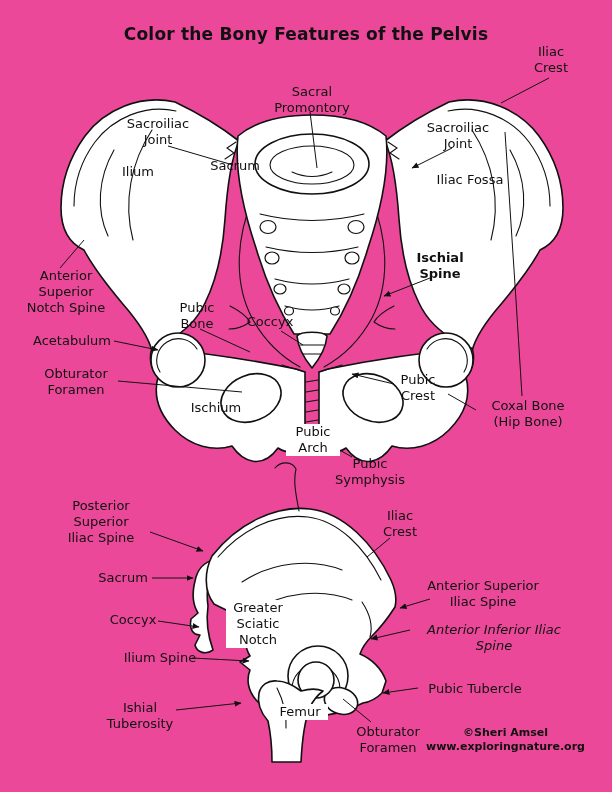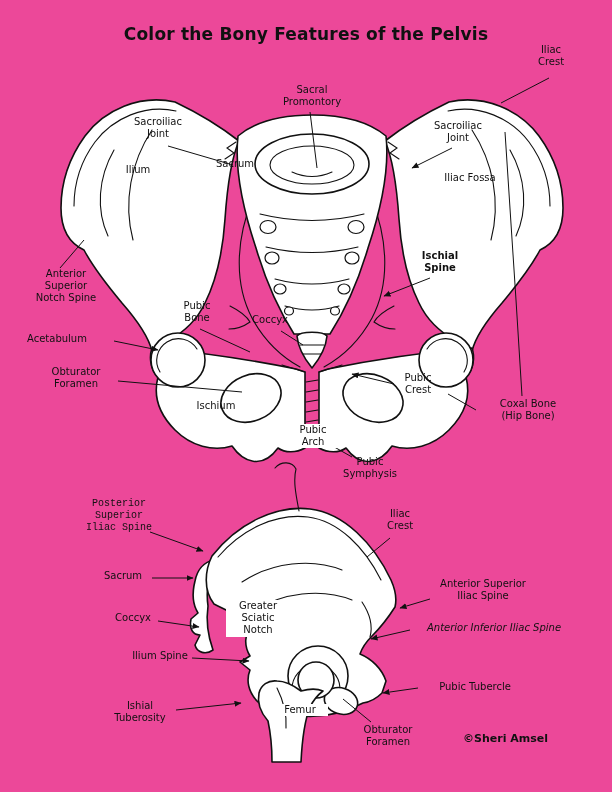--- a/index.html
+++ b/index.html
@@ -1,24 +1,24 @@
 <!DOCTYPE html>
 <html><head>
 <meta charset="utf-8">
 <style>
   html,body{margin:0;padding:0;background:#fff;}
   #page{position:relative;width:612px;height:792px;background:#ec4899;overflow:hidden;
         font-family:"DejaVu Sans",sans-serif;color:#111;}
   #art{position:absolute;left:0;top:0;width:612px;height:792px;}
   .title{position:absolute;top:24px;left:0;width:612px;text-align:center;
          font-size:17px;font-weight:bold;letter-spacing:.2px;}
-  .label{position:absolute;font-size:10px;line-height:1.22;white-space:pre-line;
+  .label{position:absolute;font-size:13px;line-height:1.22;white-space:pre-line;
          text-align:center;color:#111;}
   .bg{background:#fff;padding:0 1px;}
-  .credit{position:absolute;font-size:11px;line-height:1.3;text-align:center;font-weight:bold;margin-top:6px;}
+  .credit{position:absolute;font-size:11px;line-height:1.3;text-align:center;font-weight:bold;}
   
   .o{fill:#fff;stroke:#111;stroke-width:1.6;stroke-linejoin:round;stroke-linecap:round;}
   .d{fill:none;stroke:#111;stroke-width:1.1;stroke-linecap:round;}
   .f{fill:#fff;stroke:#111;stroke-width:1.2;}
   .ld{fill:none;stroke:#111;stroke-width:1;}
 </style>
 </head>
 <body>
 
 <div id="page">
@@ -157,34 +157,34 @@
 Joint</div>
   <div class="label" style="left:425px;top:172px;width:90px;">Iliac Fossa</div>
   <div class="label" style="left:22px;top:268px;width:88px;">Anterior
 Superior
 Notch Spine</div>
   <div class="label" style="left:408px;top:250px;width:64px;font-weight:bold;">Ischial
 Spine</div>
   <div class="label" style="left:168px;top:300px;width:58px;">Pubic
 Bone</div>
   <div class="label" style="left:240px;top:314px;width:60px;">Coccyx</div>
-  <div class="label" style="left:15px;top:333px;width:84px;">Acetabulum</div>
+  <div class="label" style="left:30px;top:333px;width:84px;">Acetabulum</div>
   <div class="label" style="left:36px;top:366px;width:80px;">Obturator
 Foramen</div>
   <div class="label" style="left:185px;top:400px;width:62px;">Ischium</div>
   <div class="label" style="left:392px;top:372px;width:52px;">Pubic
 Crest</div>
   <div class="label bg" style="left:286px;top:424px;width:52px;">Pubic
 Arch</div>
   <div class="label" style="left:330px;top:456px;width:80px;">Pubic
 Symphysis</div>
   <div class="label" style="left:478px;top:398px;width:100px;">Coxal Bone
 (Hip Bone)</div>
 
-  <div class="label" style="left:74px;top:498px;width:90px;font-family:Liberation Mono, monospace;">Posterior
+  <div class="label" style="left:56px;top:498px;width:90px;">Posterior
 Superior
 Iliac Spine</div>
   <div class="label" style="left:372px;top:508px;width:56px;">Iliac
 Crest</div>
   <div class="label" style="left:92px;top:570px;width:62px;">Sacrum</div>
   <div class="label" style="left:418px;top:578px;width:130px;">Anterior Superior
 Iliac Spine</div>
   <div class="label" style="left:102px;top:612px;width:62px;">Coccyx</div>
   <div class="label bg" style="left:226px;top:600px;width:62px;">Greater
 Sciatic
@@ -193,15 +193,16 @@
   <div class="label" style="left:115px;top:650px;width:90px;">Ilium Spine</div>
   <div class="label" style="left:420px;top:681px;width:110px;">Pubic Tubercle</div>
   <div class="label" style="left:98px;top:700px;width:84px;">Ishial
 Tuberosity</div>
   <div class="label bg" style="left:272px;top:704px;width:54px;">Femur</div>
   <div class="label" style="left:348px;top:724px;width:80px;">Obturator
 Foramen</div>
 
   <div class="credit" style="left:418px;top:726px;width:175px;">
     <div>©Sheri Amsel</div>
+    <div>www.exploringnature.org</div>
   </div>
 
 </div>
 
 </body></html>

